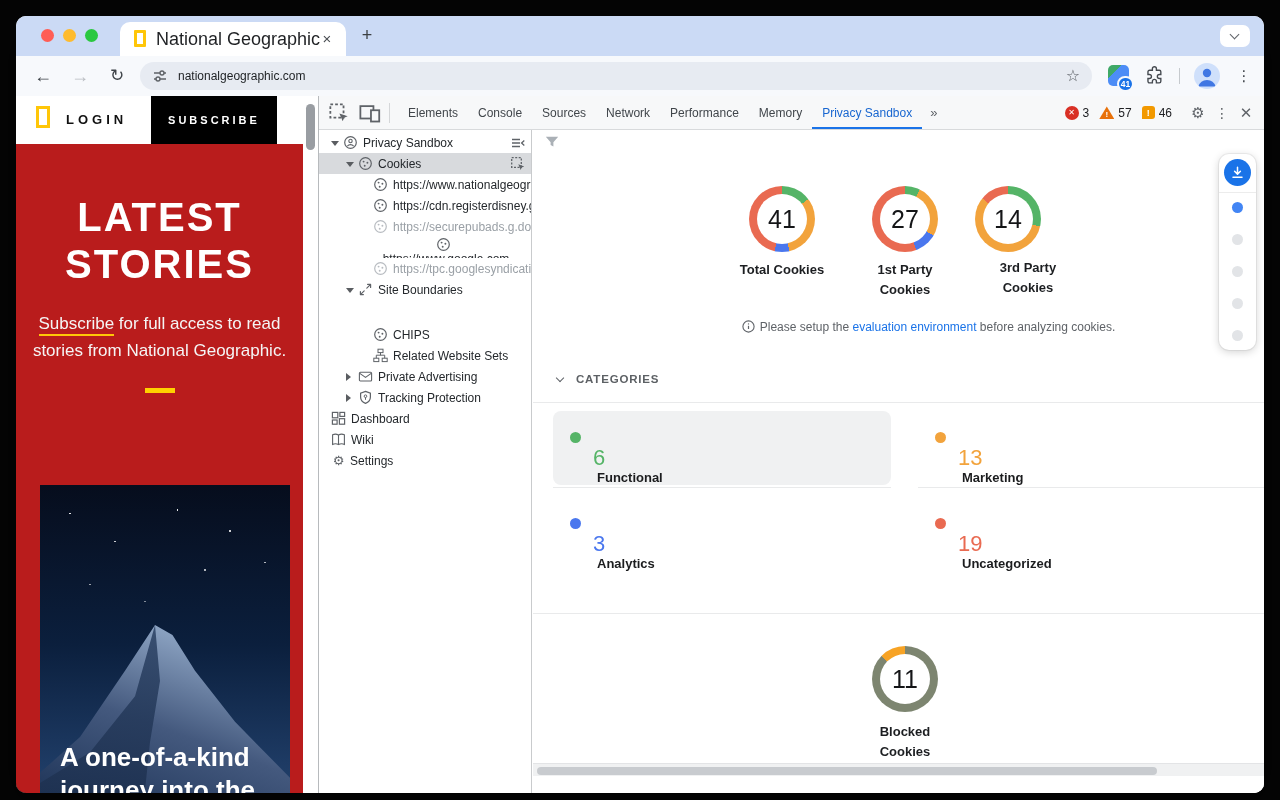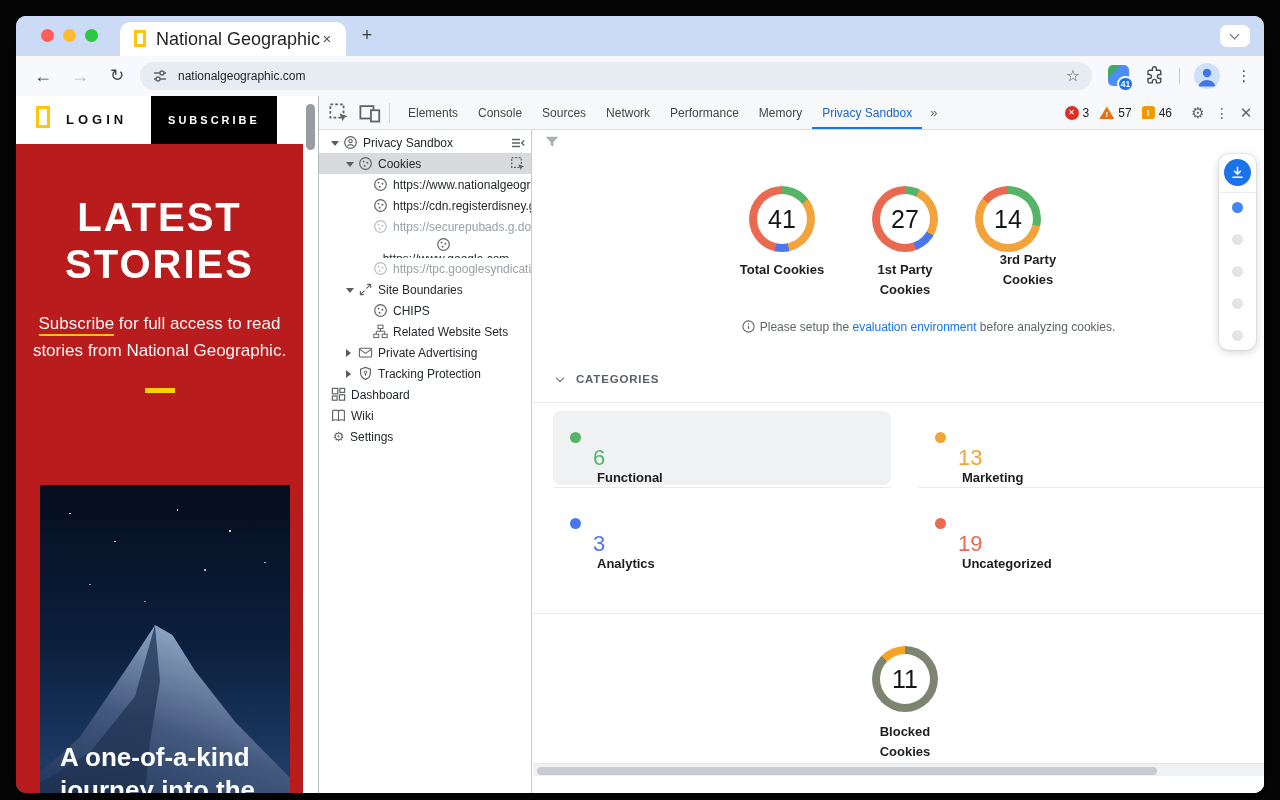--- a/index.html
+++ b/index.html
@@ -344,21 +344,21 @@
               </div>
               <div class="tree-row" style="padding-left: 27px;">
                 <span class="exp open">
                   <i></i>
                 </span>
                 <span class="t-ico"><svg viewBox="0 0 15 15">
                     <path d="M12.6 2.4 8.8 6.2M12.6 2.4h-3M12.6 2.4v3M2.4 12.6l3.8-3.8M2.4 12.6h3M2.4 12.6v-3" fill="none" stroke="currentColor" stroke-width="1.2" stroke-linecap="round"></path>
                   </svg></span>
                 <span class="t-label">Site Boundaries</span>
               </div>
-              <div class="tree-row" style="padding-left: 42px;">
+              <div class="tree-row" style="padding-left: 42px; margin-top: 24px;">
                 <span class="exp"></span>
                 <span class="t-ico"><svg viewBox="0 0 15 15">
                     <circle cx="7.5" cy="7.5" r="5.8" fill="none" stroke="currentColor" stroke-width="1.2"></circle>
                     <circle cx="5.6" cy="5.6" r=".95" fill="currentColor"></circle>
                     <circle cx="9.4" cy="6.7" r=".95" fill="currentColor"></circle>
                     <circle cx="6.7" cy="9.7" r=".95" fill="currentColor"></circle>
                   </svg></span>
                 <span class="t-label">CHIPS</span>
               </div>
               <div class="tree-row" style="padding-left: 42px;">
@@ -439,21 +439,21 @@
                   <div class="donut-hole">41</div>
                 </div>
                 <div class="donut-label" style="left: 204px; top: 110px;">Total Cookies</div>
                 <div class="donut" style="left: 339px; top: 36px; background: conic-gradient(rgb(85, 180, 103) 0deg, rgb(85, 180, 103) 26.6667deg, rgb(242, 163, 60) 26.6667deg, rgb(242, 163, 60) 120deg, rgb(74, 119, 238) 120deg, rgb(74, 119, 238) 160deg, rgb(233, 106, 81) 160deg, rgb(233, 106, 81) 360deg); text-align: right;">
                   <div class="donut-hole">27</div>
                 </div>
                 <div class="donut-label" style="left: 327px; top: 110px;">1st Party Cookies</div>
                 <div class="donut" style="left: 442px; top: 36px; background: conic-gradient(rgb(85, 180, 103) 0deg, rgb(85, 180, 103) 102.857deg, rgb(242, 163, 60) 102.857deg, rgb(242, 163, 60) 308.571deg, rgb(233, 106, 81) 308.571deg, rgb(233, 106, 81) 360deg);">
                   <div class="donut-hole">14</div>
                 </div>
-                <div class="donut-label" style="left: 450px; top: 100px;">3rd Party Cookies</div>
+                <div class="donut-label" style="left: 450px; top: 108px;">3rd Party Cookies</div>
                 <div class="donut" style="left: 339px; top: 496px; background: conic-gradient(rgb(125, 133, 112) 0deg, rgb(125, 133, 112) 315deg, rgb(247, 163, 37) 315deg, rgb(247, 163, 37) 360deg);">
                   <div class="donut-hole">11</div>
                 </div>
                 <div class="donut-label" style="left: 327px; top: 572px;">Blocked Cookies</div>
                 <div class="cat-cell hl" style="left: 20px; top: 261px; width: 338px;">
                   <span class="cat-dot" style="background: rgb(85, 180, 103);"></span>
                   <div class="cat-name">Functional</div>
                   <div class="cat-count" style="color: rgb(85, 180, 103);">6</div>
                 </div>
                 <div class="cat-cell" style="left: 385px; top: 261px; width: 348px;">

